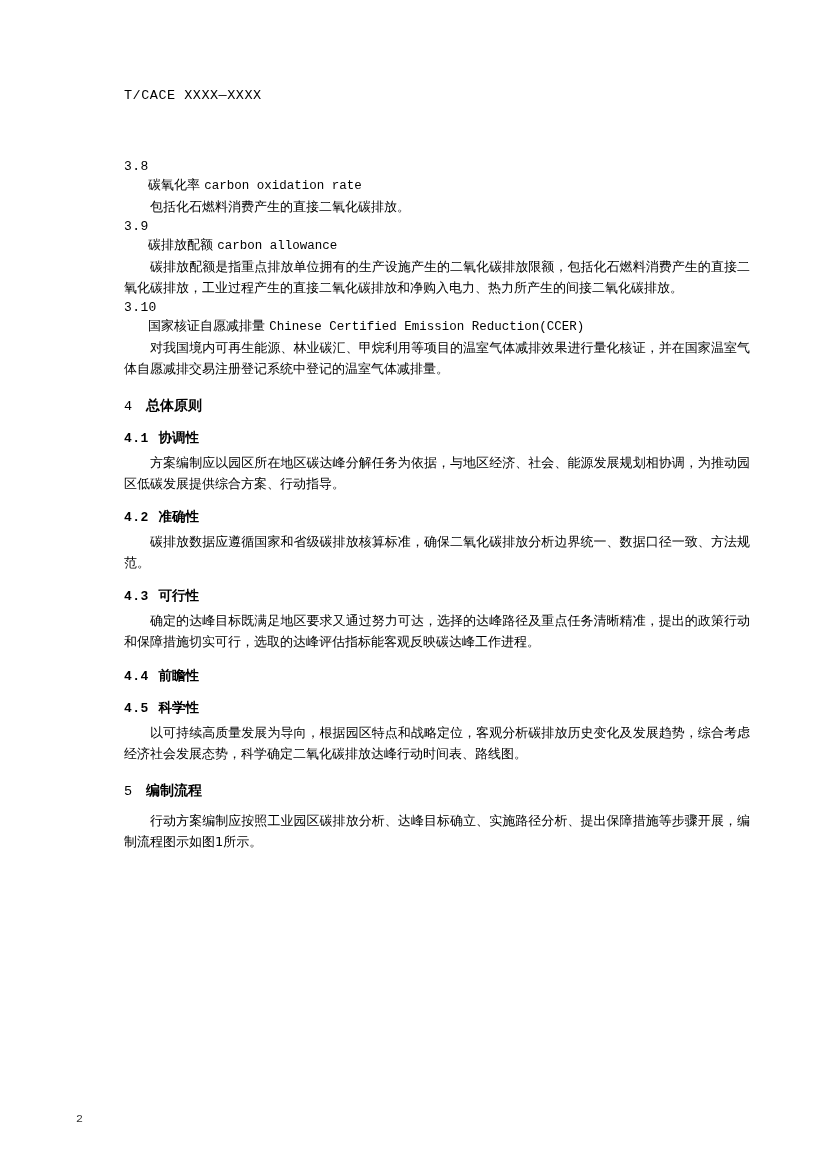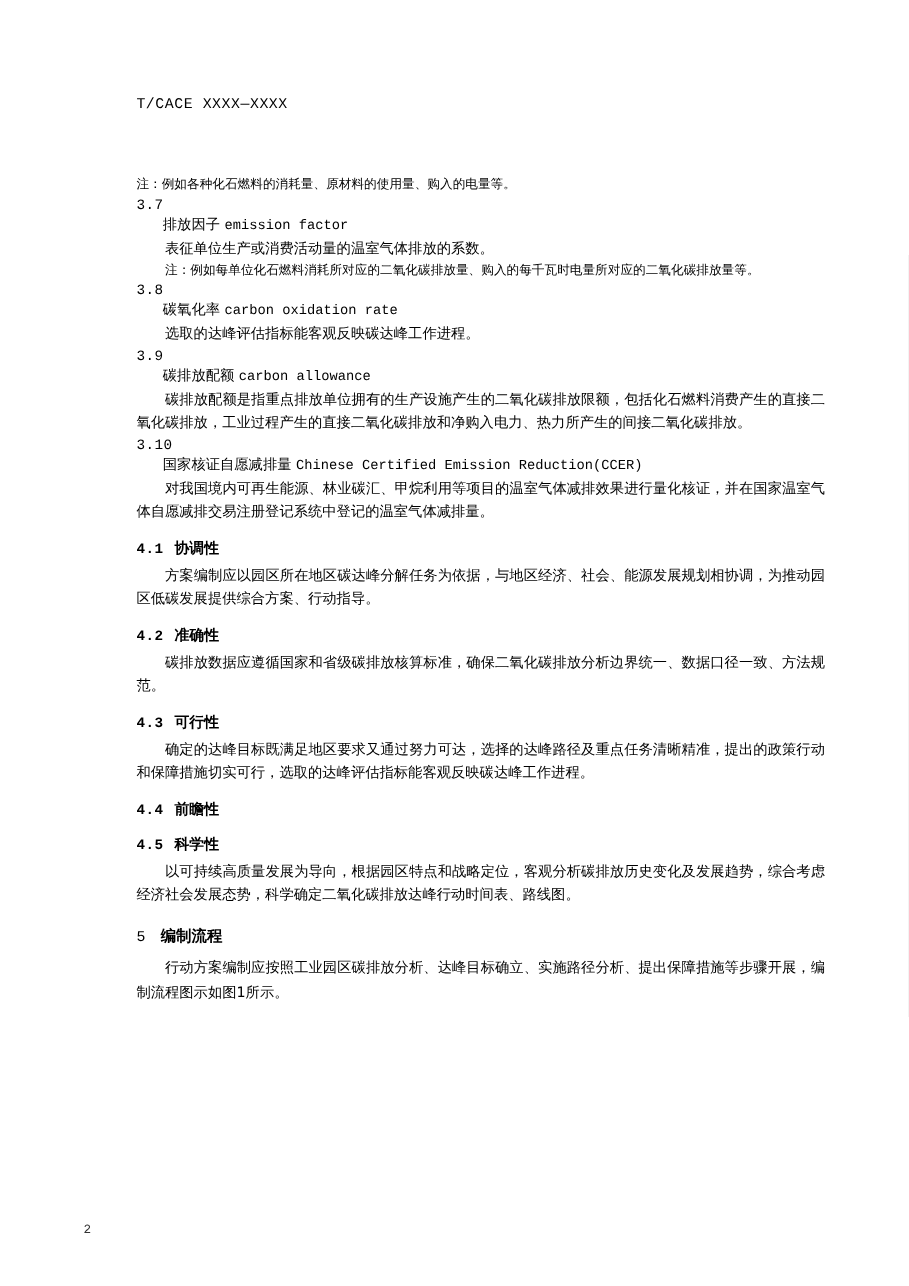--- a/index.html
+++ b/index.html
@@ -108,46 +108,40 @@
   }
 </style>
 </head>
 <body>
 
 <div class="page">
   <div class="content">
 
     <div class="header-code">T/CACE XXXX—XXXX</div>
 
-    <div class="blk">
-      <p class="note">注：例如各种化石燃料的消耗量、原材料的使用量、购入的电量等。</p>
-      <p class="clause-num">3.7</p>
-      <p class="term"><span>排放因子</span> <span class="en">emission factor</span></p>
-      <p class="body-text noindent" style="text-indent:26px">表征单位生产或消费活动量的温室气体排放的系数。</p>
-      <p class="note" style="text-indent:26px">注：例如每单位化石燃料消耗所对应的二氧化碳排放量、购入的每千瓦时电量所对应的二氧化碳排放量等。</p>
-    </div>
 
     <div class="blk">
       <p class="clause-num">3.8</p>
       <p class="term"><span>碳氧化率</span> <span class="en">carbon oxidation rate</span></p>
-      <p class="body-text">选取的达峰评估指标能客观反映碳达峰工作进程。</p>
+      <p class="body-text">包括化石燃料消费产生的直接二氧化碳排放。</p>
     </div>
 
     <div class="blk">
       <p class="clause-num">3.9</p>
       <p class="term"><span>碳排放配额</span> <span class="en">carbon allowance</span></p>
       <p class="body-text">碳排放配额是指重点排放单位拥有的生产设施产生的二氧化碳排放限额，包括化石燃料消费产生的直接二氧化碳排放，工业过程产生的直接二氧化碳排放和净购入电力、热力所产生的间接二氧化碳排放。</p>
     </div>
 
     <div class="blk">
       <p class="clause-num">3.10</p>
       <p class="term"><span>国家核证自愿减排量</span> <span class="en">Chinese Certified Emission Reduction(CCER)</span></p>
       <p class="body-text">对我国境内可再生能源、林业碳汇、甲烷利用等项目的温室气体减排效果进行量化核证，并在国家温室气体自愿减排交易注册登记系统中登记的温室气体减排量。</p>
     </div>
 
+    <h2 class="section-head"><span class="num">4</span><span>总体原则</span></h2>
 
     <h3 class="sub-head"><span class="num">4.1</span><span>协调性</span></h3>
     <p class="body-text">方案编制应以园区所在地区碳达峰分解任务为依据，与地区经济、社会、能源发展规划相协调，为推动园区低碳发展提供综合方案、行动指导。</p>
 
     <h3 class="sub-head"><span class="num">4.2</span><span>准确性</span></h3>
     <p class="body-text">碳排放数据应遵循国家和省级碳排放核算标准，确保二氧化碳排放分析边界统一、数据口径一致、方法规范。</p>
 
     <h3 class="sub-head"><span class="num">4.3</span><span>可行性</span></h3>
     <p class="body-text">确定的达峰目标既满足地区要求又通过努力可达，选择的达峰路径及重点任务清晰精准，提出的政策行动和保障措施切实可行，选取的达峰评估指标能客观反映碳达峰工作进程。</p>
 

